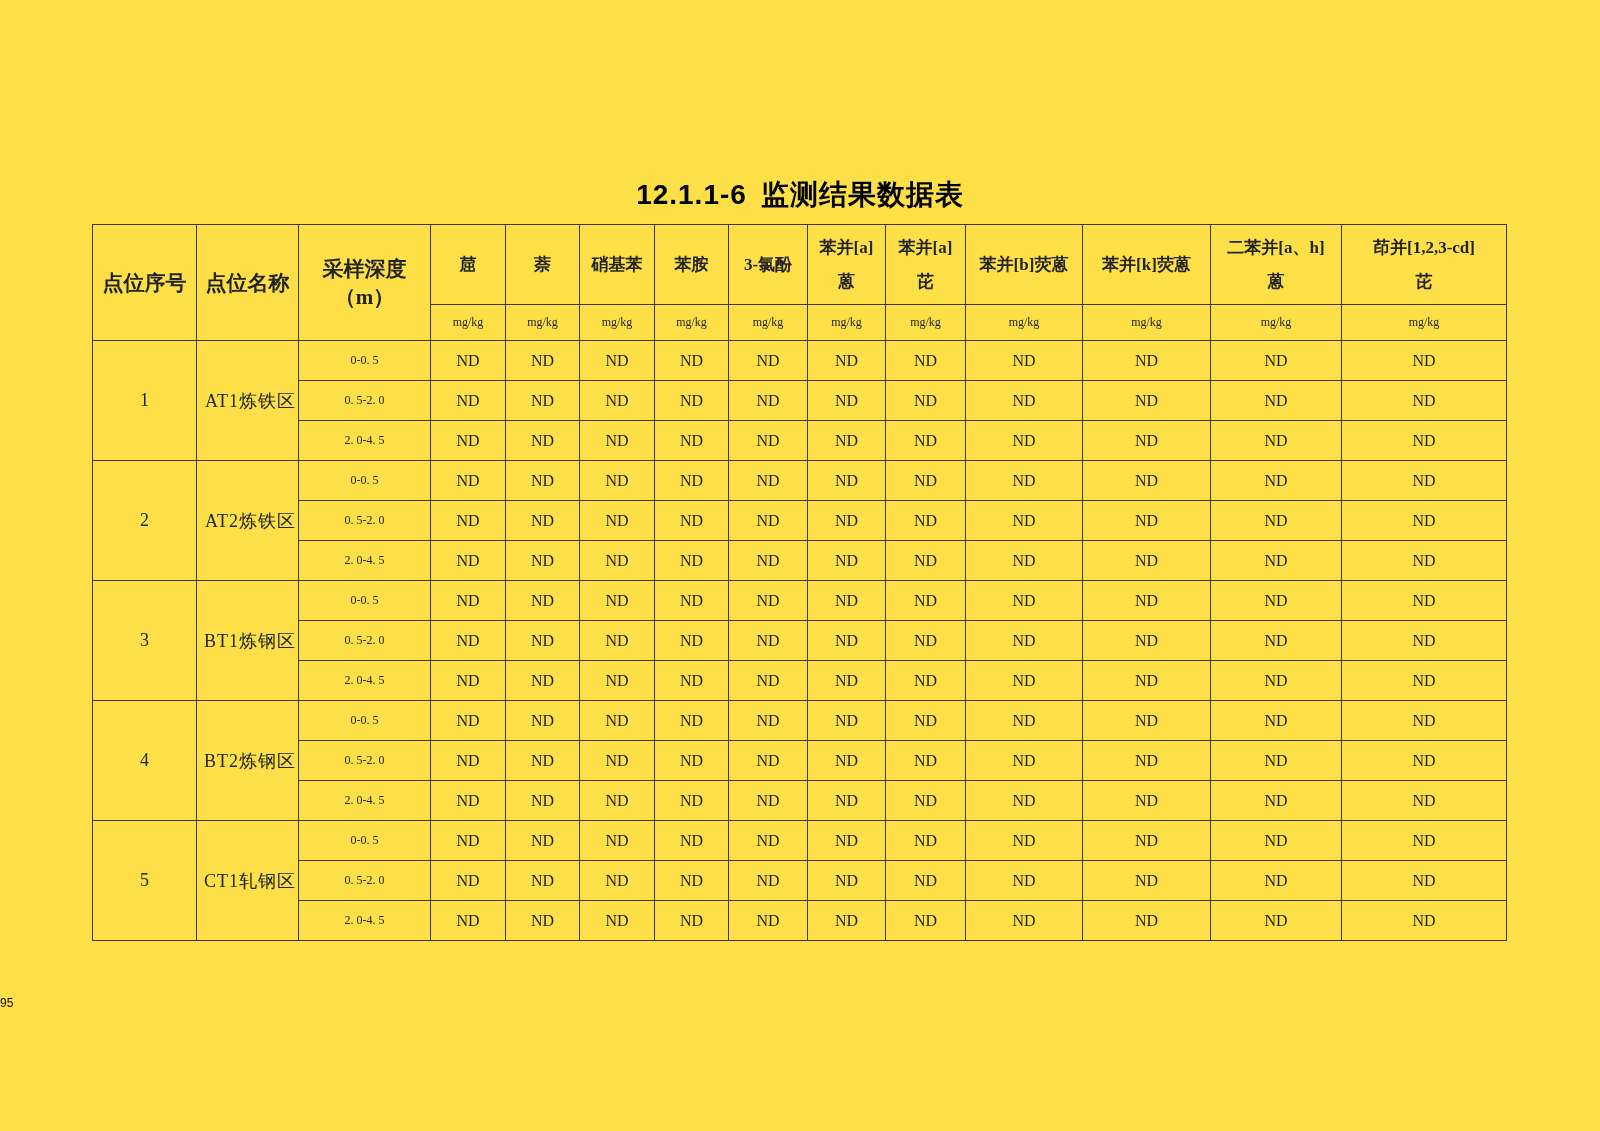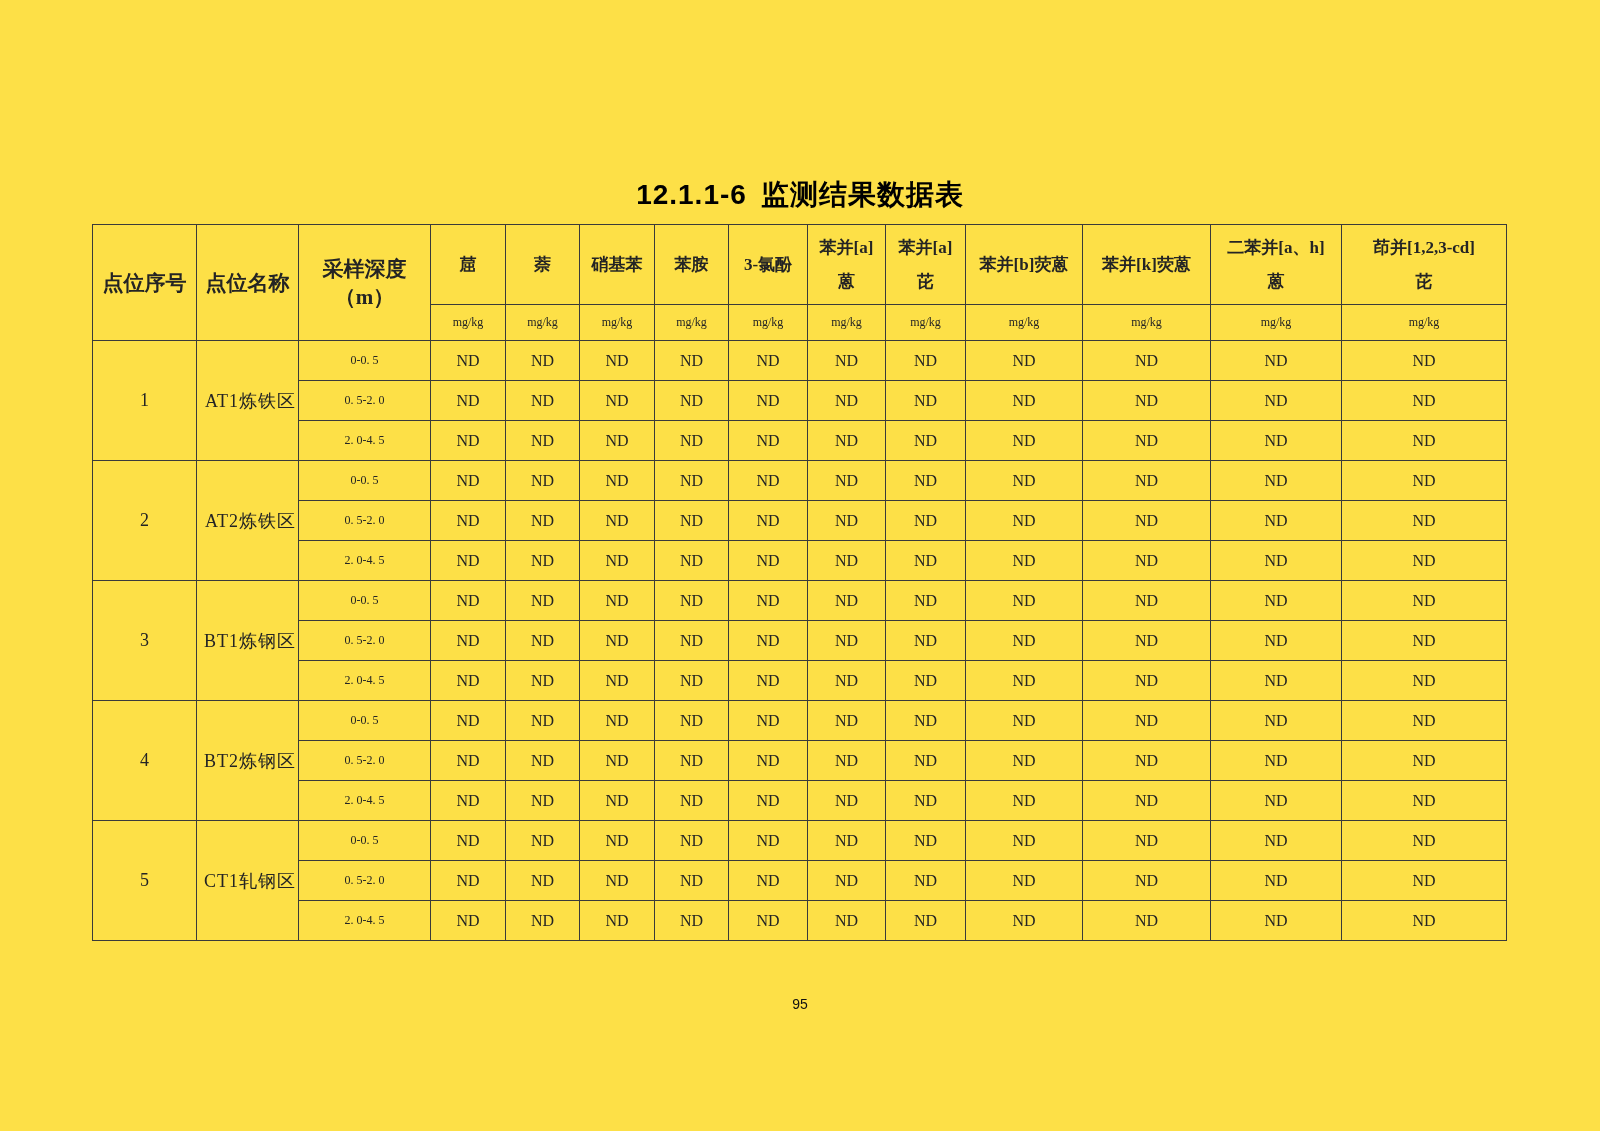--- a/index.html
+++ b/index.html
@@ -56,23 +56,22 @@
   tbody td { height: 40px; }
   tbody td.depth-cell { font-size: 12px; }
   tbody td.serial-cell { font-size: 18px; }
   tbody td.name-cell { font-size: 18px; letter-spacing: 1px; text-align: right; }
   tbody td.nd-cell { font-size: 16px; }
   .page-number {
     position: absolute;
     top: 996px;
     left: 0;
     width: 100%;
-    text-align: center;
     font-family: "Liberation Sans", "DejaVu Sans", sans-serif;
-    font-size: 14px;
+    font-size: 12px;
     color: #111111;
   }
 </style>
 </head>
 <body>
 
 <div class="page">
 
   <div class="doc-title">
     <span class="title-num">12.1.1-6</span><span class="title-text">监测结果数据表</span>

